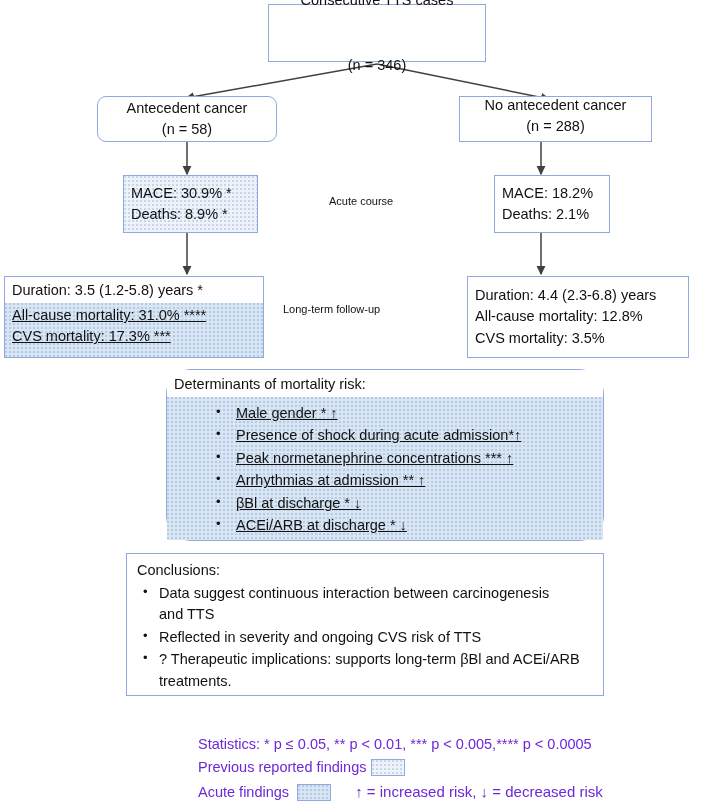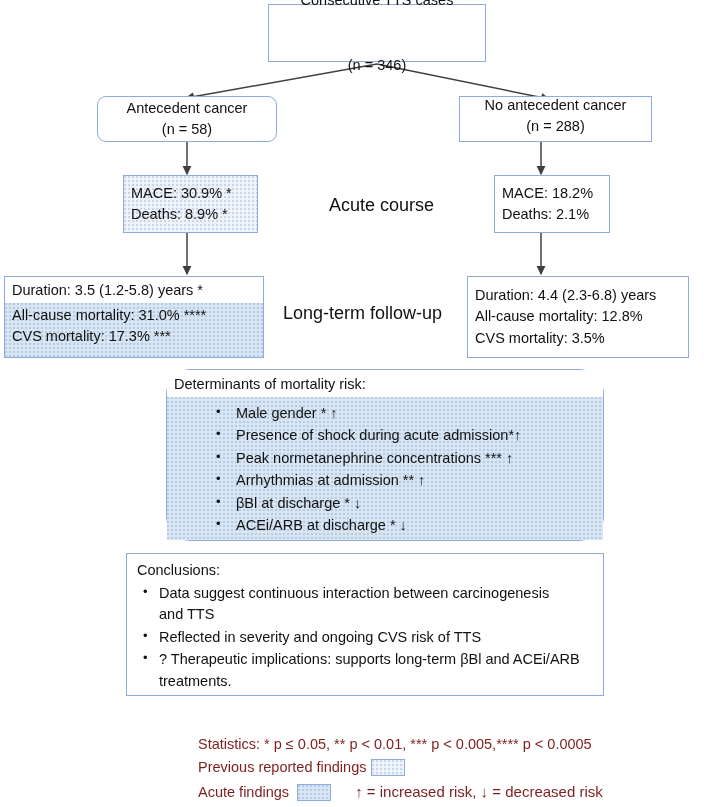--- a/index.html
+++ b/index.html
@@ -45,27 +45,28 @@
     background-image:
       radial-gradient(circle at 1px 1px, #c7d6ea 0.9px, transparent 1.1px);
     background-size: 4px 4px;
   }
   
   .fill-novel {
     background-color: #d9e5f3;
     background-image:
       radial-gradient(circle at 1px 1px, #b4cbe4 1px, transparent 1.2px);
     background-size: 4px 4px;
+    text-decoration: underline;
   }
 
   .pad { padding: 4px 7px; }
 
   .label-free {
     position: absolute;
-    font-size: 18px;
+    font-size: 11px;
     color: #111111;
     white-space: nowrap;
   }
 
   .split-box { padding: 0; }
   .split-top {
     box-sizing: border-box;
     padding: 3px 7px 2px 7px;
     background: #ffffff;
   }
@@ -101,21 +102,21 @@
 
   .heading-line {
     font-size: 14.5px;
     line-height: 1.45;
   }
 
   .legend {
     position: absolute;
     font-size: 14.5px;
     line-height: 1.62;
-    color: #7f1d1d;
+    color: #6d28d9;
     white-space: nowrap;
   }
   .swatch {
     display: inline-block;
     width: 34px;
     height: 17px;
     border: 1px solid #8faadc;
     vertical-align: -4px;
     box-sizing: border-box;
   }

